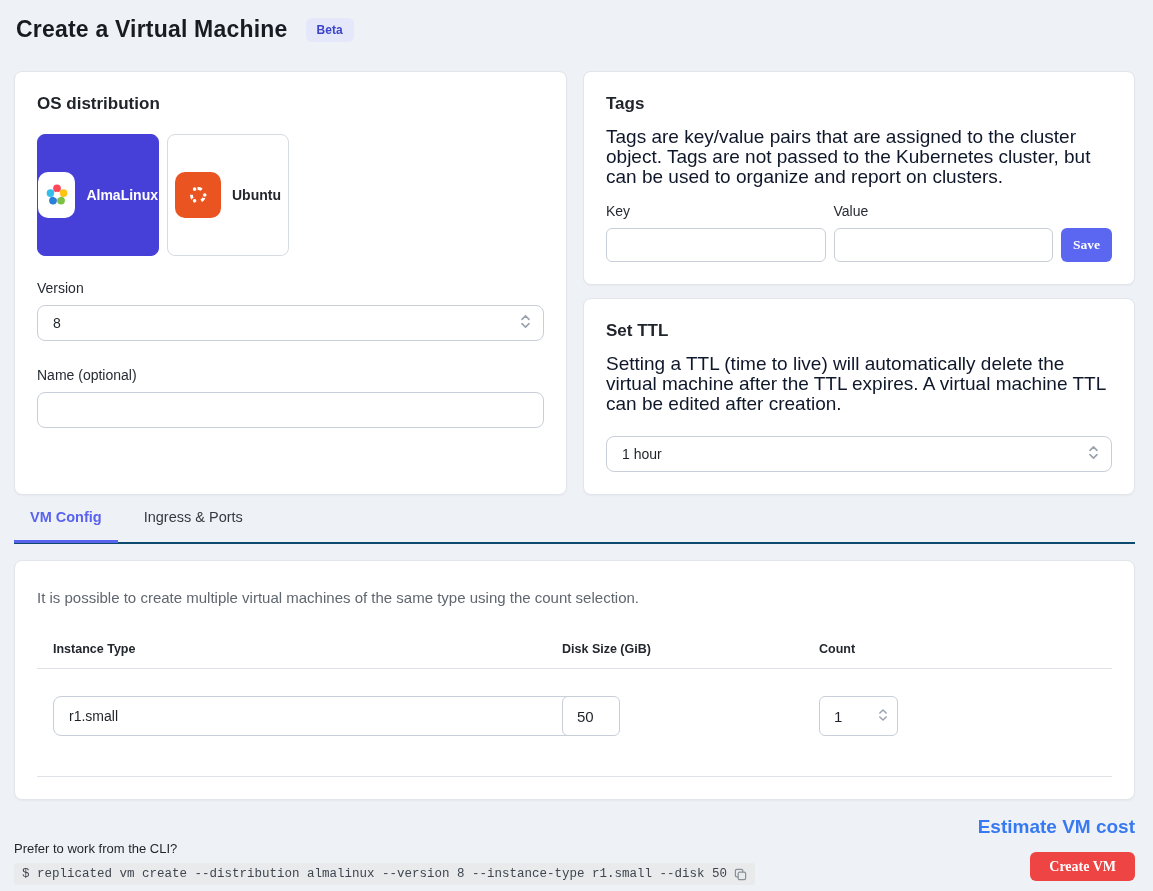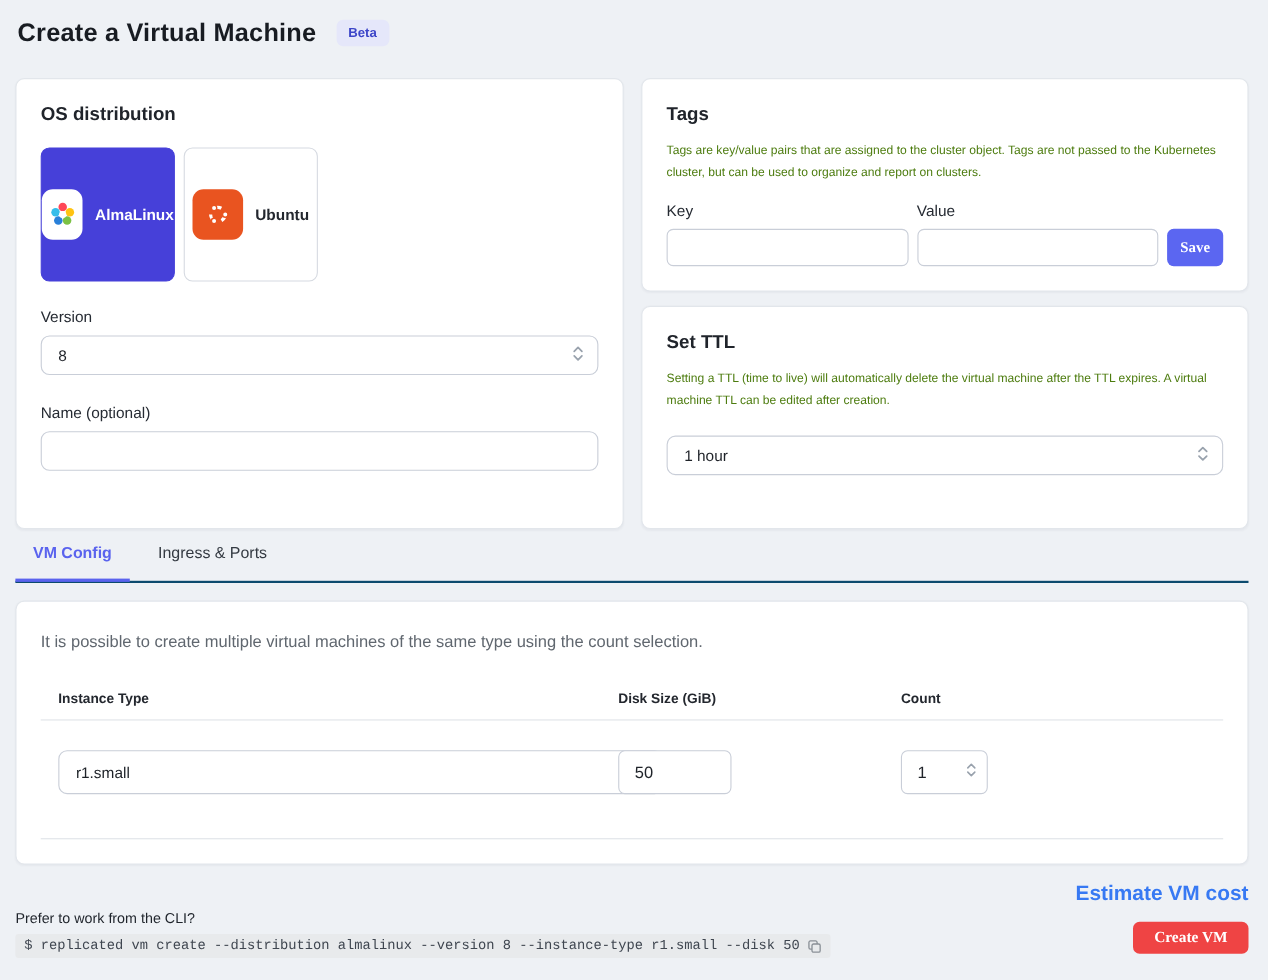--- a/index.html
+++ b/index.html
@@ -58,21 +58,21 @@
     height: 36px; border: 1px solid #c9ced8; border-radius: 8px; background: #fff;
     display: flex; align-items: center; justify-content: space-between;
     padding: 0 12px 0 15px; font-size: 14px; color: #1f2329; cursor: pointer;
   }
   .chev { flex: 0 0 auto; color: #99a2ad; }
   .os-card .field-label { margin: 24px 0 9px; }
   .os-card .name-gap { margin-top: 26px; }
   .os-card { padding-bottom: 52px; }
 
   
-  .card-desc { font-size: 11px; line-height: 20px; color: #4d7c0f; margin-top: 13px; }
+  .card-desc { font-size: 19px; line-height: 20px; color: #0f172a; margin-top: 13px; }
   .tags-row { display: flex; gap: 8px; align-items: flex-end; margin-top: 16px; }
   .tags-col { flex: 1; }
   .tags-col .field-label { margin-bottom: 9px; }
   .tags-col .text-input { height: 34px; border-radius: 6px; }
   .btn {
     border: none; border-radius: 6px; background: #5b66f1; color: #fff;
     font-family: Liberation Serif, serif; font-weight: 600; cursor: pointer; text-align: right;
   }
   .save-btn { height: 34px; padding: 0 12px; font-size: 13.5px; flex: 0 0 auto; }
   .ttl-card .select { margin-top: 22px; }
@@ -89,21 +89,21 @@
   .main-card { margin-top: 16px; padding: 22px 22px 22px; }
   .hint { font-size: 15px; color: #60676f; margin: 6px 0 36px; }
   .tbl-head { display: flex; padding: 0 16px; }
   .tbl-head .col-h { font-size: 12.5px; font-weight: 700; color: #23272e; }
   .col1 { width: 509px; }
   .col2 { width: 257px; }
   .col3 { flex: 1; }
   .tbl-divider { border-bottom: 1px solid #dfe3e8; margin-top: 12px; }
   .tbl-row { display: flex; align-items: center; padding: 27px 16px 28px; }
   .row-select { width: 550px; height: 40px; border-radius: 8px; }
-  .disk-input { width: 103px; height: 40px; border-radius: 6px; padding: 0 14px; font-size: 15px; }
+  .disk-input { width: 58px; height: 40px; border-radius: 6px; padding: 0 14px; font-size: 15px; }
   .stepper {
     width: 79px; height: 40px; border: 1px solid #c9ced8; border-radius: 6px; background: #fff;
     display: flex; align-items: center; justify-content: space-between; padding: 0 9px 0 14px;
     font-size: 15px; color: #1f2329;
   }
 
   
   .footer { display: flex; justify-content: space-between; align-items: flex-end; margin-top: 16px; }
   .cli-label { font-size: 13px; color: #1f242b; margin-bottom: 7px; }
   .cli-box {

